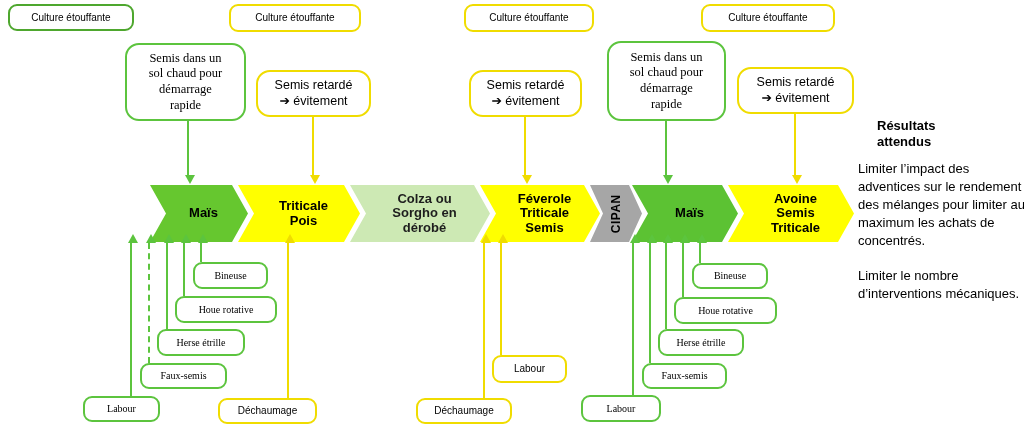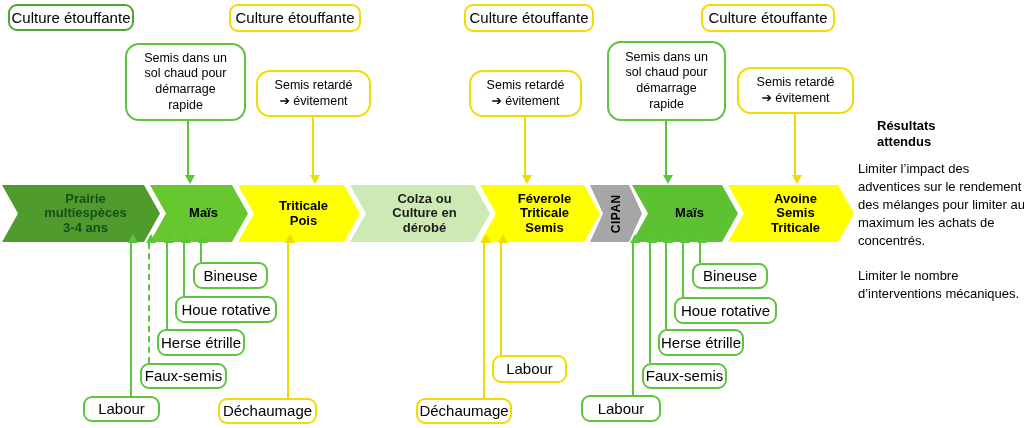--- a/index.html
+++ b/index.html
@@ -2,23 +2,23 @@
 <html><head>
 <meta charset="utf-8">
 <style>
   html,body { margin:0; padding:0; }
   body { font-family:"Liberation Sans", sans-serif; background:#ffffff; }
   #canvas { position:relative; width:1024px; height:428px; background:#ffffff; overflow:hidden; }
 
   
   .box { position:absolute; background:#fff; border-radius:9px;
          display:flex; align-items:center; justify-content:center;
-         text-align:center; font-size:15px; color:#000; box-sizing:border-box;
+         text-align:center; font-size:10px; color:#000; box-sizing:border-box;
          white-space:pre-line; line-height:1.2; }
-  .bg  { border:2.5px solid #5CC43E; }   
+  .bg  { border:2.5px solid #5CC43E;font-family:Liberation Serif, serif; }   
   .bgd { border:2.5px solid #4EA72E; }   
   .by  { border:2.5px solid #F0DC00; }   
   .semis { border-radius:14px; font-size:12.5px; line-height:1.25; }
 
   
   .chev { position:absolute; top:185px; height:57px;
           clip-path: polygon(0 0, calc(100% - 16px) 0, 100% 50%, calc(100% - 16px) 100%, 0 100%, 16px 50%);
           display:flex; align-items:center; justify-content:center;
           text-align:center; font-weight:bold; font-size:13px; line-height:1.12;
           white-space:pre-line; padding-left:12px; padding-right:3px; box-sizing:border-box; }
@@ -65,28 +65,25 @@
 rapide</div>
   <div class="box by semis" style="left:737px; top:67px; width:117px; height:47px;">Semis retardé
 ➔ évitement</div>
 
   <div class="va down g" style="left:187px; top:121px; height:54px;"></div>
   <div class="va down y" style="left:312px; top:117px; height:58px;"></div>
   <div class="va down y" style="left:524px; top:117px; height:58px;"></div>
   <div class="va down g" style="left:665px; top:121px; height:54px;"></div>
   <div class="va down y" style="left:794px; top:114px; height:61px;"></div>
 
-  <div class="chev" style="left:2px; width:158px; background:#4F9B2D; color:#1A4D1A;">Prairie
-multiespèces
-3-4 ans</div>
   <div class="chev" style="left:150px; width:98px; background:#66C72F; color:#000;">Maïs</div>
   <div class="chev" style="left:238px; width:122px; background:#FFFF00; color:#000;">Triticale
 Pois</div>
   <div class="chev" style="left:350px; width:140px; background:#CDE9B4; color:#1d1d1d;">Colza ou
-Culture en
+Sorgho en
 dérobé</div>
   <div class="chev" style="left:480px; width:120px; background:#FFFF00; color:#000;">Féverole
 Triticale
 Semis</div>
   <div class="chev cipan" style="left:590px; width:52px; background:#A6A6A6; color:#000;">
     <span>CIPAN</span>
   </div>
   <div class="chev" style="left:632px; width:106px; background:#5CC233; color:#000;">Maïs</div>
   <div class="chev" style="left:728px; width:126px; background:#FFFF00; color:#000;">Avoine
 Semis

